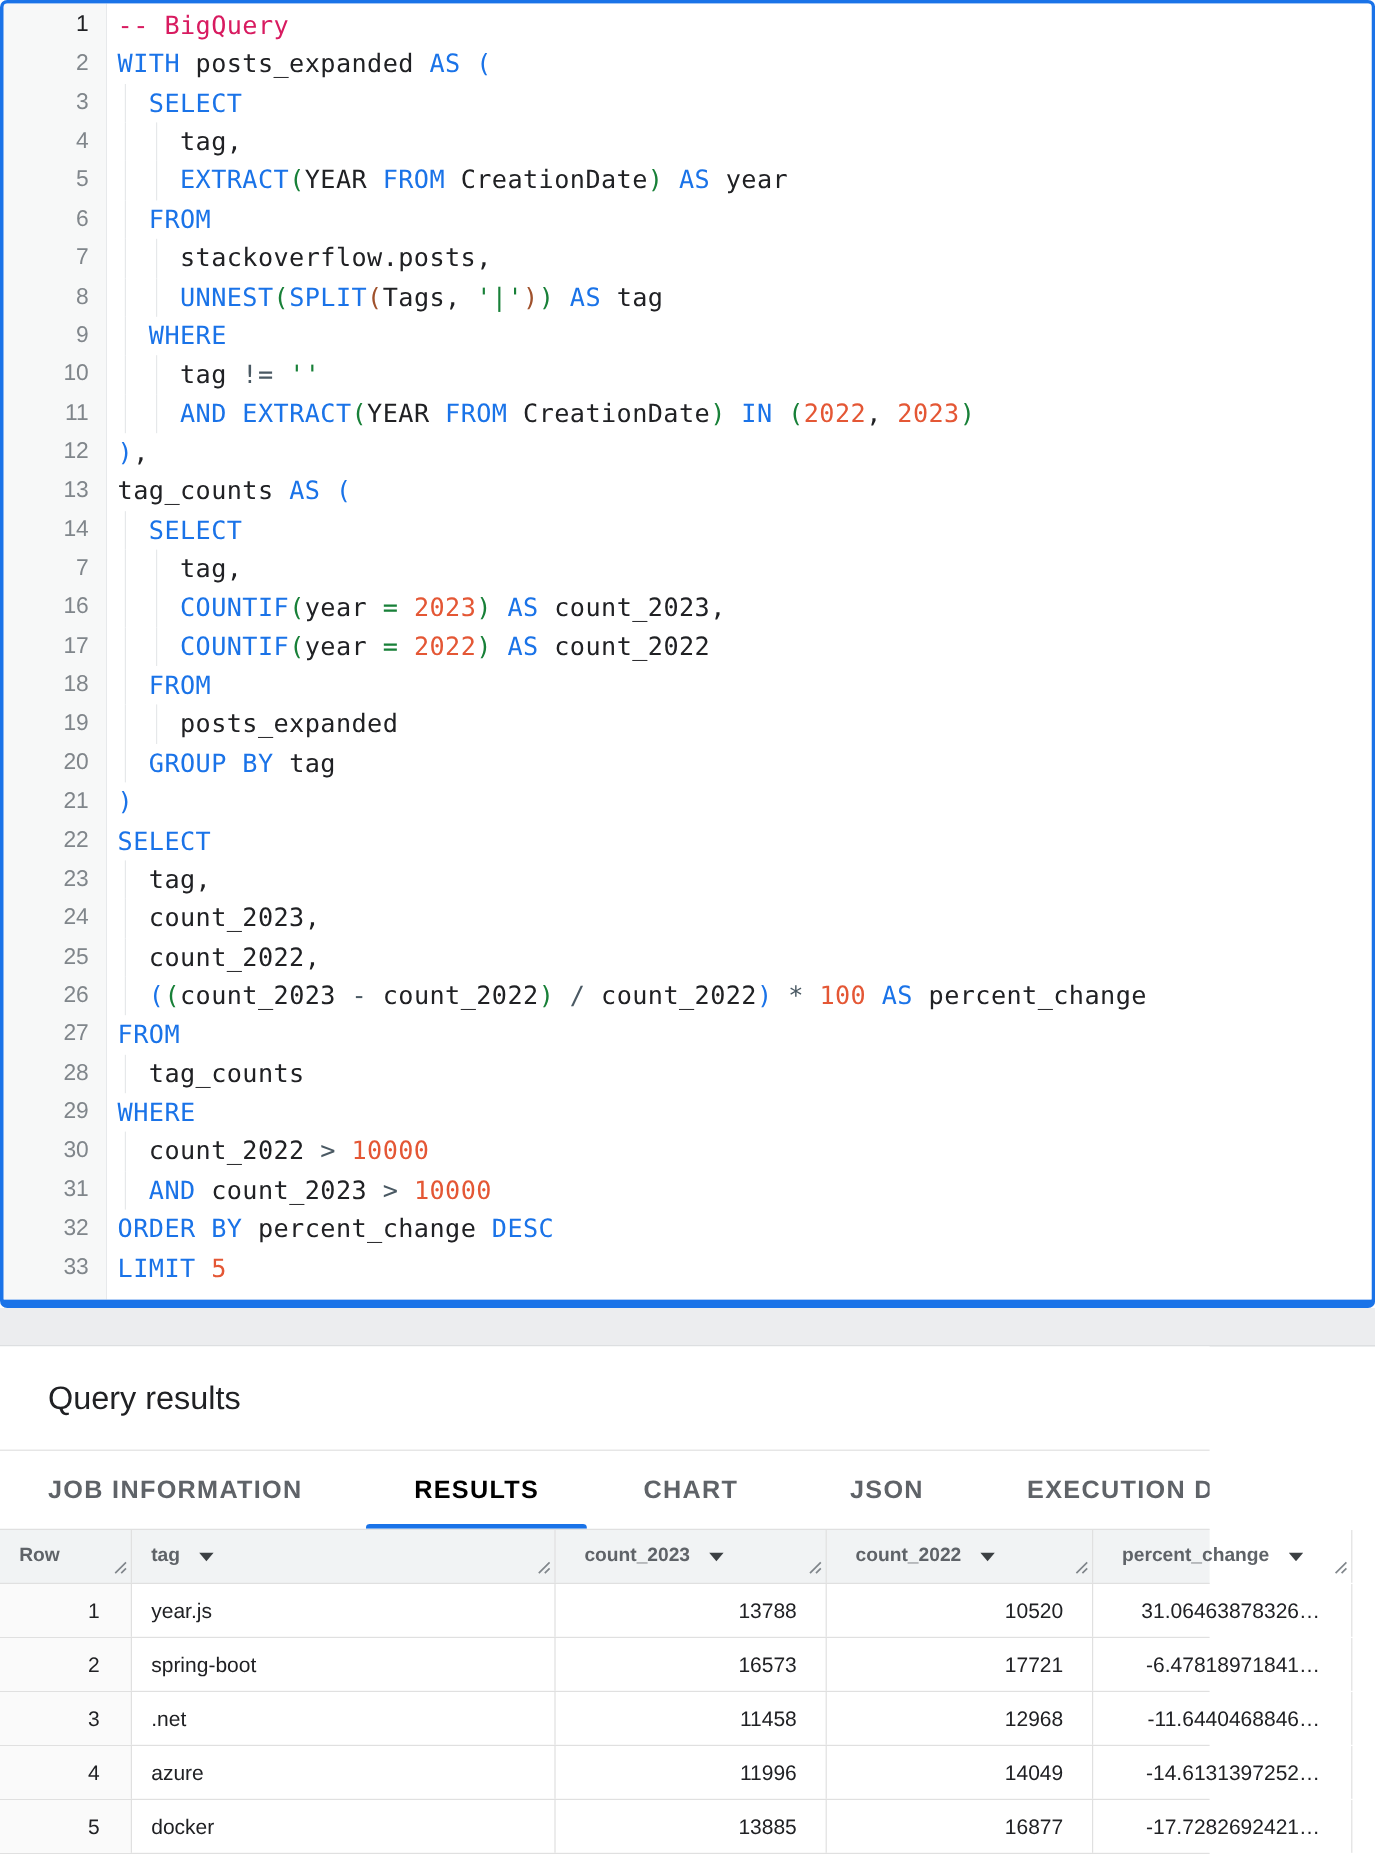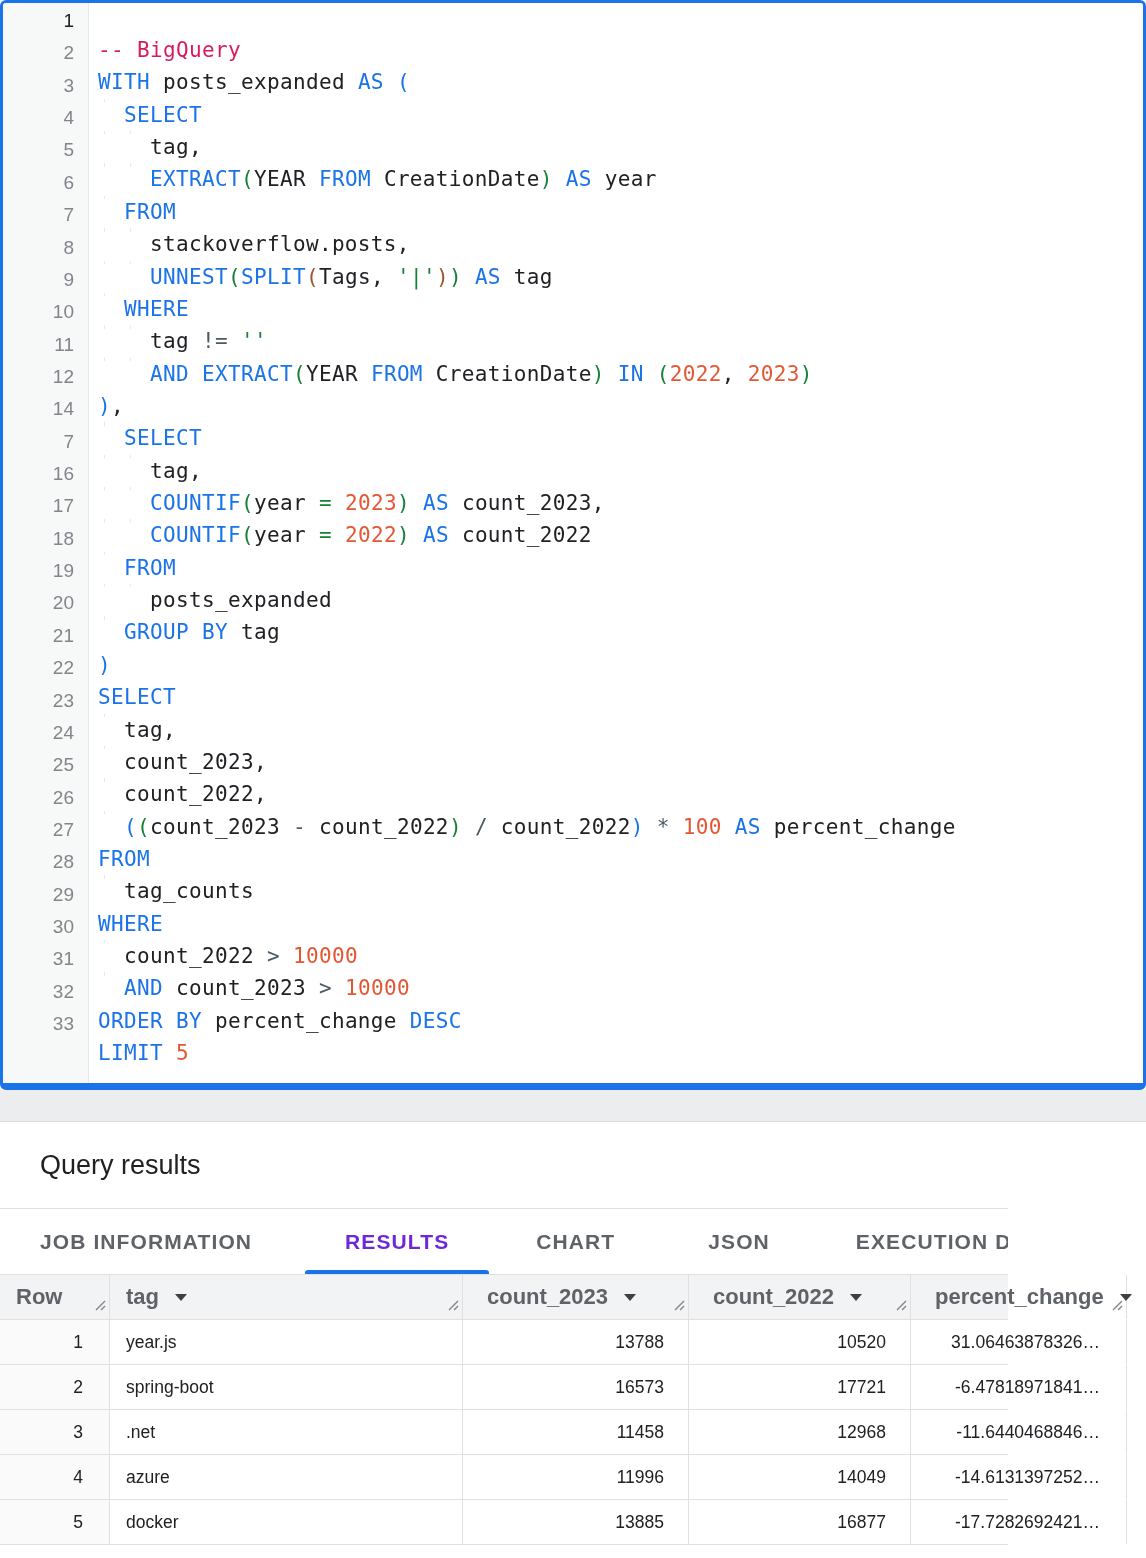--- a/index.html
+++ b/index.html
@@ -10,21 +10,21 @@
   .editor{position:absolute;top:0;left:0;width:1146px;height:1090px;box-sizing:border-box;
           border:3px solid #1A73E8;border-bottom-width:7px;border-radius:6px;
           background:#fff;overflow:hidden;}
   .editor-body{position:relative;width:100%;height:100%;padding-top:2px;box-sizing:border-box;
           background:linear-gradient(90deg,#F7F8F8 0 85px,#E7E9EB 85px 86px,#ffffff 86px);}
   .line{display:flex;height:32.36px;line-height:32.36px;}
   .ln{flex:none;width:85px;box-sizing:border-box;padding-right:14px;text-align:right;
       font-family:"Liberation Sans",sans-serif;font-size:19px;color:#80868B;}
   .ln.cur{color:#202124;}
   .code{position:relative;flex:1;padding-left:10px;white-space:pre;
-        font-family:"DejaVu Sans Mono","Liberation Mono",monospace;font-size:21px;letter-spacing:.35px;margin-top:29px;}
+        font-family:"DejaVu Sans Mono","Liberation Mono",monospace;font-size:21px;letter-spacing:.35px;}
   .guide{position:absolute;top:0;bottom:0;width:1px;background:#E6E8EA;}
   .g0{left:16px;} .g1{left:42px;}
   .tk-k{color:#1A73E8;} .tk-i{color:#202124;} .tk-c{color:#D81B60;}
   .tk-n{color:#E45735;} .tk-s{color:#188038;} .tk-eq{color:#188038;}
   .tk-o{color:#4A5963;}
   .tk-b1{color:#1A73E8;} .tk-b2{color:#188038;} .tk-b3{color:#A0522D;}
 
   
   .band{position:absolute;top:1090px;left:0;width:1146px;height:32px;box-sizing:border-box;
         background:#ECEDEF;border-bottom:1px solid #D9DBDE;}
@@ -32,34 +32,34 @@
   
   .panel{position:absolute;top:1122px;left:0;width:1008px;bottom:0;background:#fff;}
   .panel-head{height:86px;box-sizing:border-box;padding:25px 0 0 40px;}
   .panel-head h1{margin:0;font-size:27px;font-weight:400;line-height:36px;color:#202124;}
 
   .tabbar{position:relative;height:66px;box-sizing:border-box;border-top:1px solid #E0E0E0;
           display:flex;align-items:stretch;overflow:hidden;white-space:nowrap;}
   .tab{position:relative;display:flex;align-items:center;padding:0 40px;cursor:pointer;
        font-size:21px;font-weight:700;letter-spacing:1.1px;color:#5F6368;background:none;border:none;
        font-family:"Liberation Sans",sans-serif;}
-  .tab.active{color:#6d28d9;}
+  .tab.active{color:#000000;}
   .tab.active::after{content:"";position:absolute;left:0;right:0;bottom:0;height:4px;
        background:#1A73E8;border-radius:3px 3px 0 0;}
   .tab:nth-child(2){margin-left:13px;} .tab:nth-child(3){margin-left:7px;}
   .tab:nth-child(4){margin-left:13px;} .tab:nth-child(5){margin-left:6px;}
   .tab:nth-child(6){margin-left:22px;}
 
   
   .grid-row{display:grid;grid-template-columns:110px 353px 226px 222px 216px 1fr;}
   .thead{height:46px;box-sizing:border-box;background:#F1F3F4;
          border-top:1px solid #E0E0E0;border-bottom:1px solid #E0E0E0;}
   .th{position:relative;display:flex;align-items:center;box-sizing:border-box;
       padding-left:16px;border-right:1px solid #E0E0E0;
-      font-size:22px;font-weight:700;color:#5F6368;}
+      font-size:16px;font-weight:700;color:#5F6368;}
   .th.pad24{padding-left:24px;}
   .th:last-child{border-right:none;}
   .sort-caret{width:0;height:0;margin-left:16px;border-left:6px solid transparent;
       border-right:6px solid transparent;border-top:7px solid #3C4043;}
   .rz{position:absolute;right:3px;bottom:2px;}
   .trow{height:45px;box-sizing:border-box;border-bottom:1px solid #E0E0E0;background:#fff;}
   .td{display:flex;align-items:center;box-sizing:border-box;border-right:1px solid #E0E0E0;
       font-size:17.5px;color:#202124;overflow:hidden;}
   .td:last-child{border-right:none;}
   .td.c0{background:#FAFAFA;justify-content:flex-end;padding-right:26px;}
@@ -116,20 +116,24 @@
         </div>
         <div class="line">
           <div class="ln">11</div>
           <div class="code"><i class="guide g0"></i><i class="guide g1"></i><span class="tk-i">    </span><span class="tk-k">AND</span><span class="tk-i"> </span><span class="tk-k">EXTRACT</span><span class="tk-b2">(</span><span class="tk-i">YEAR </span><span class="tk-k">FROM</span><span class="tk-i"> CreationDate</span><span class="tk-b2">)</span><span class="tk-i"> </span><span class="tk-k">IN</span><span class="tk-i"> </span><span class="tk-b2">(</span><span class="tk-n">2022</span><span class="tk-i">, </span><span class="tk-n">2023</span><span class="tk-b2">)</span></div>
         </div>
         <div class="line">
           <div class="ln">12</div>
           <div class="code"><span class="tk-b1">)</span><span class="tk-i">,</span></div>
         </div>
         <div class="line">
+          <div class="ln">13</div>
+          <div class="code"><span class="tk-i">tag_counts </span><span class="tk-k">AS</span><span class="tk-i"> </span><span class="tk-b1">(</span></div>
+        </div>
+        <div class="line">
           <div class="ln">14</div>
           <div class="code"><i class="guide g0"></i><span class="tk-i">  </span><span class="tk-k">SELECT</span></div>
         </div>
         <div class="line">
           <div class="ln">7</div>
           <div class="code"><i class="guide g0"></i><i class="guide g1"></i><span class="tk-i">    tag,</span></div>
         </div>
         <div class="line">
           <div class="ln">16</div>
           <div class="code"><i class="guide g0"></i><i class="guide g1"></i><span class="tk-i">    </span><span class="tk-k">COUNTIF</span><span class="tk-b2">(</span><span class="tk-i">year </span><span class="tk-eq">=</span><span class="tk-i"> </span><span class="tk-n">2023</span><span class="tk-b2">)</span><span class="tk-i"> </span><span class="tk-k">AS</span><span class="tk-i"> count_2023,</span></div>

